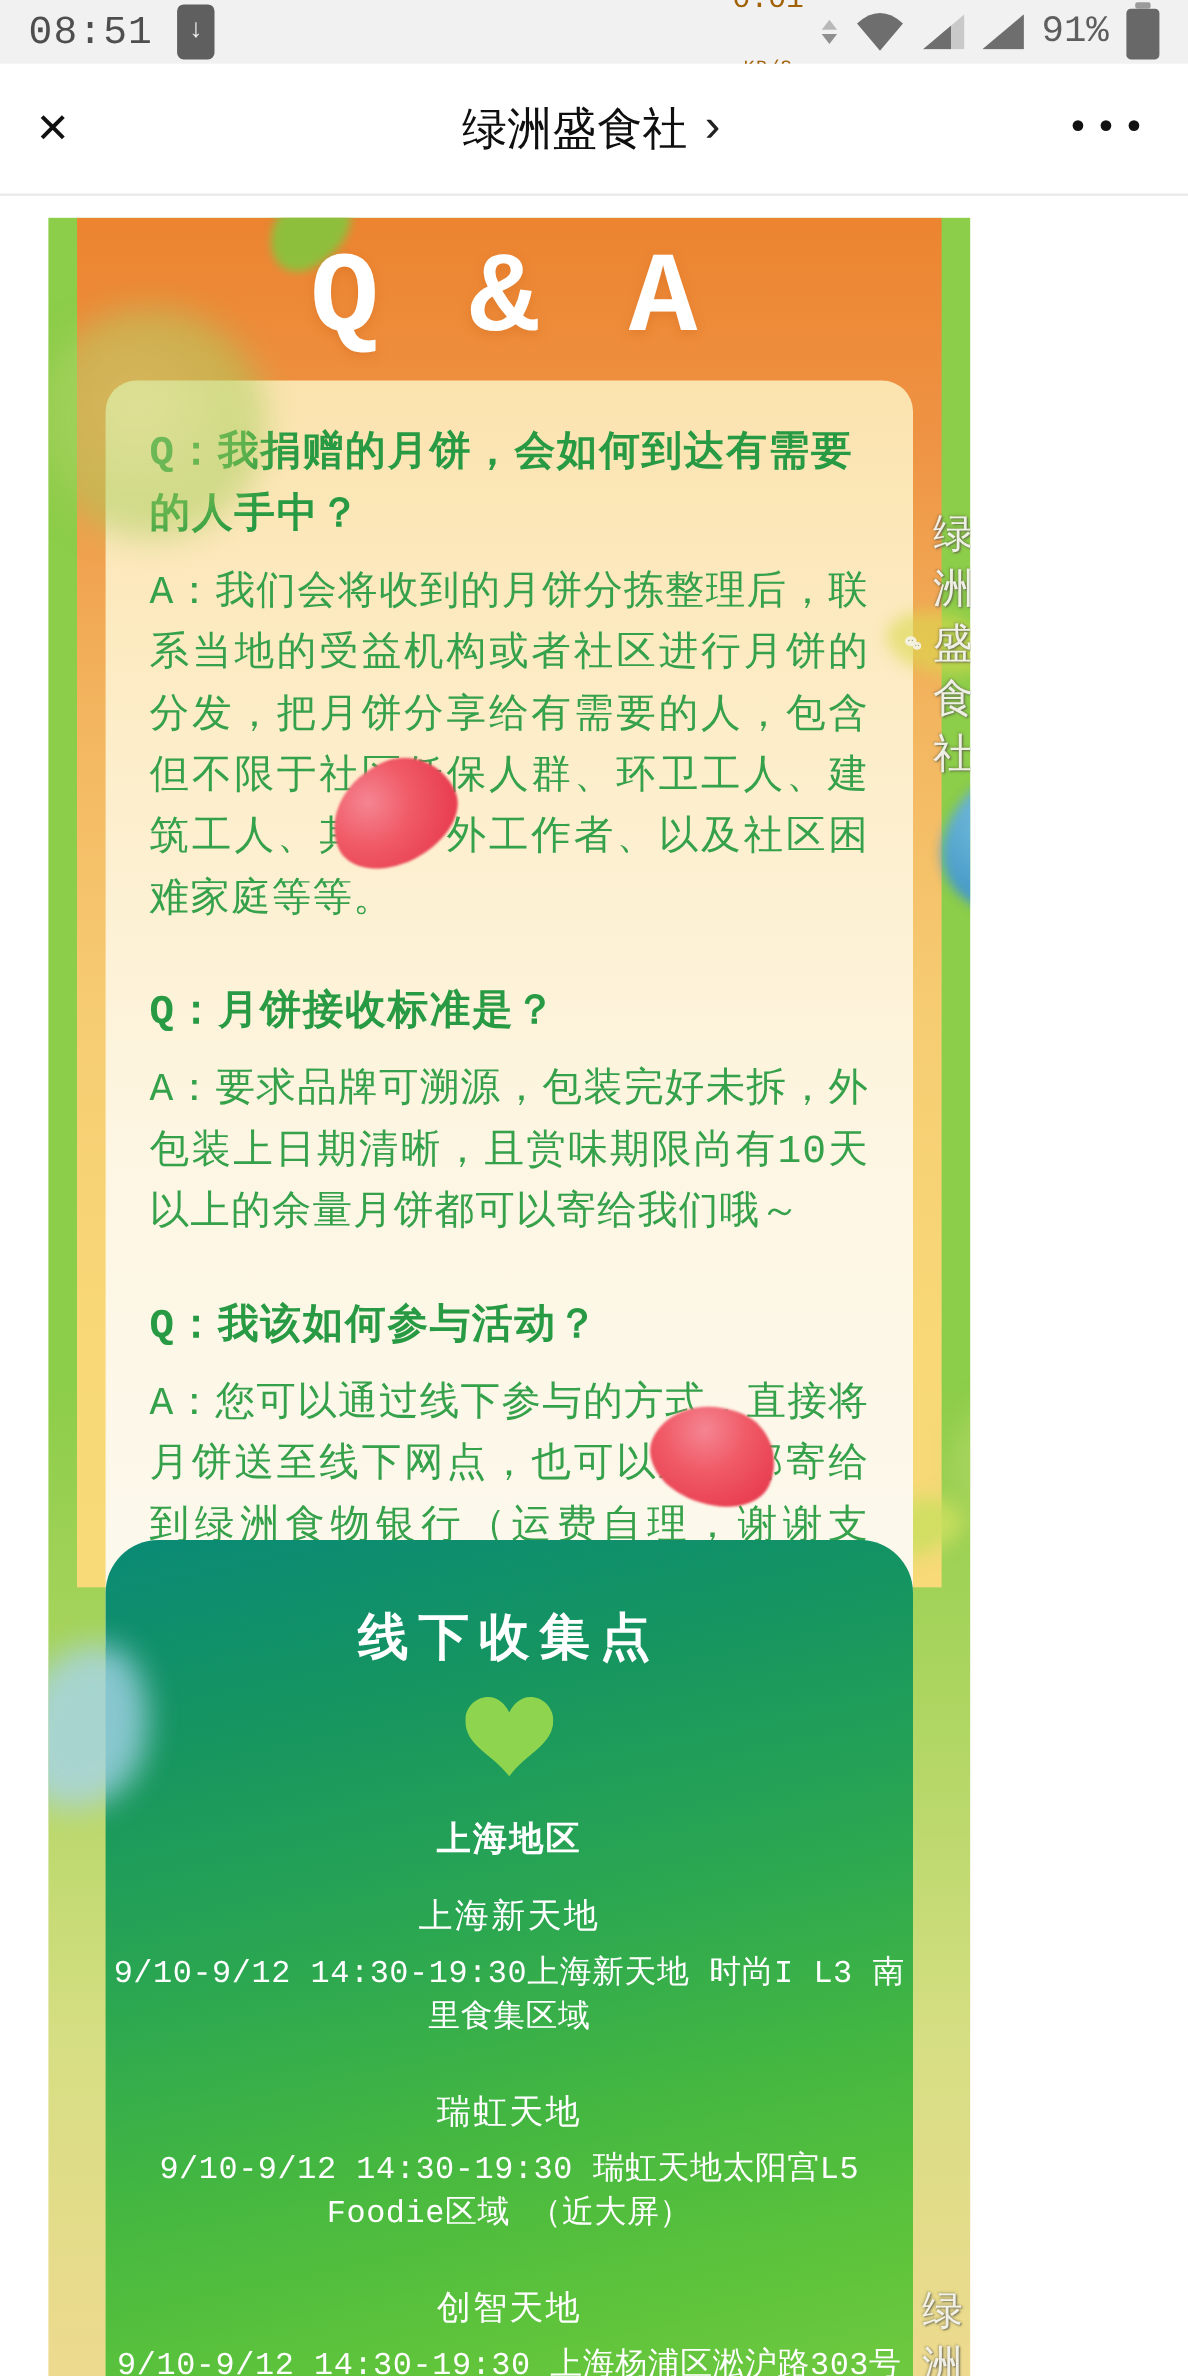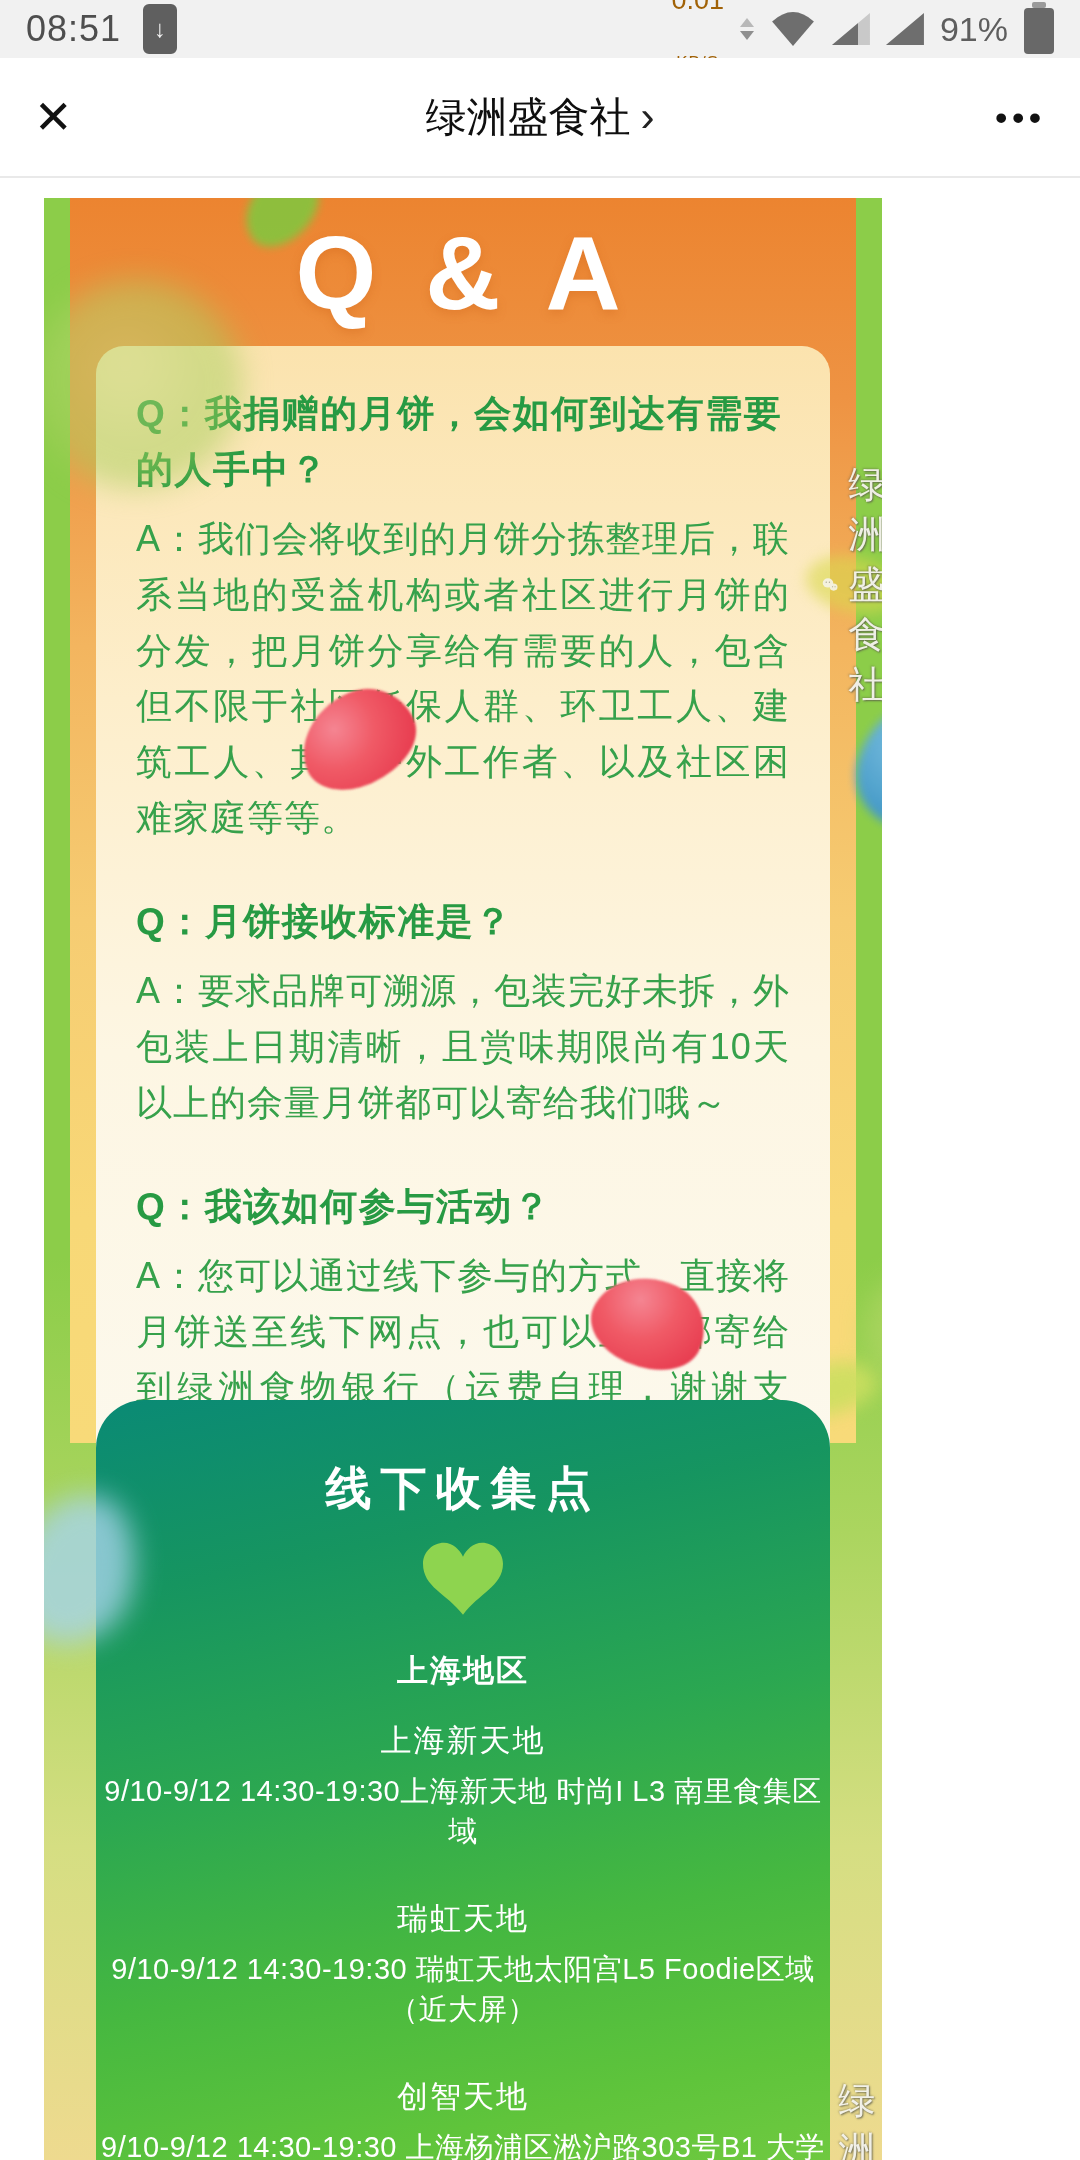--- a/index.html
+++ b/index.html
@@ -1,17 +1,17 @@
 <!DOCTYPE html>
 <html><head>
 <meta charset="utf-8">
 <style>
   html,body{margin:0;padding:0;}
   body{font-family:"Liberation Sans","DejaVu Sans",sans-serif;background:#ffffff;}
-  .phone{position:relative;width:1080px;height:2160px;background:#ffffff;overflow:hidden;}
+  .phone{position:relative;width:1080px;height:2160px;background:#ffffff;overflow:hidden;font-family:Liberation Mono, monospace;}
 
   
   .status-bar{position:absolute;top:0;left:0;width:1080px;height:58px;background:#f1f1f1;
     display:flex;align-items:center;justify-content:space-between;padding:0 26px;box-sizing:border-box;}
   .sb-left{display:flex;align-items:center;gap:22px;}
   .sb-time{font-size:36px;color:#4e4e4e;letter-spacing:1px;}
   .dl-icon{width:28px;height:44px;border:3px solid #5f5f5f;border-radius:6px;display:flex;align-items:center;justify-content:center;
     color:#5f5f5f;font-size:24px;font-weight:bold;background:#5f5f5f;}
   .dl-icon span{color:#f1f1f1;line-height:1;}
   .sb-right{display:flex;align-items:center;gap:16px;}

